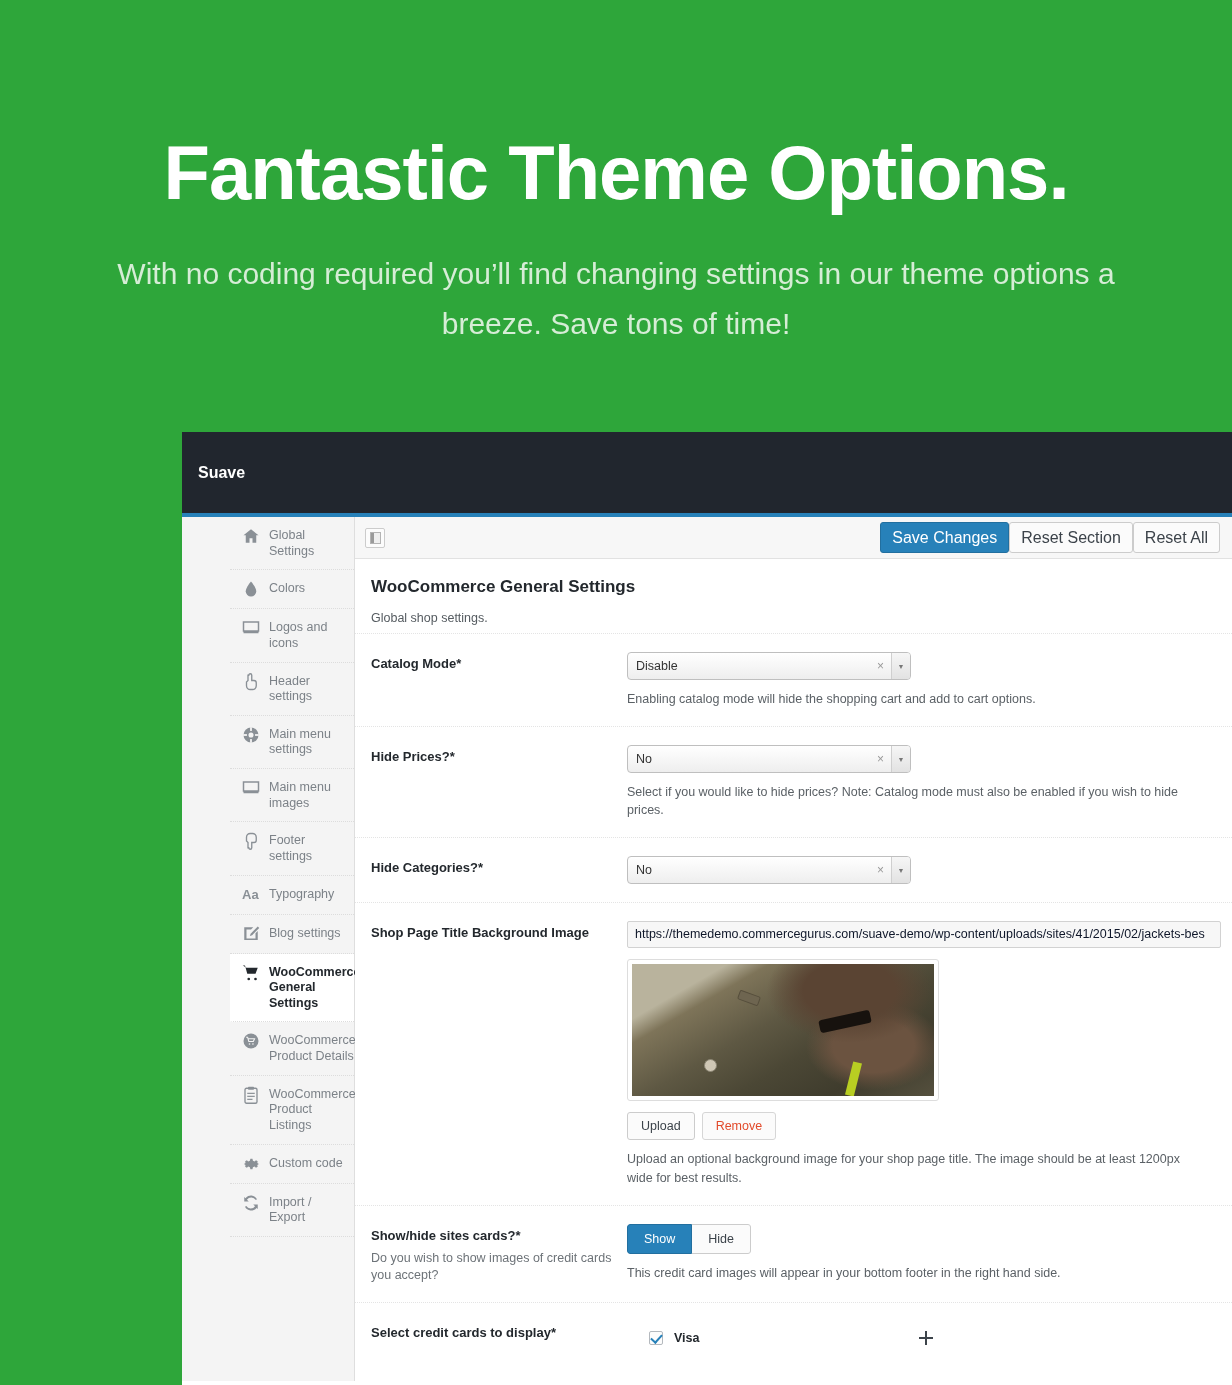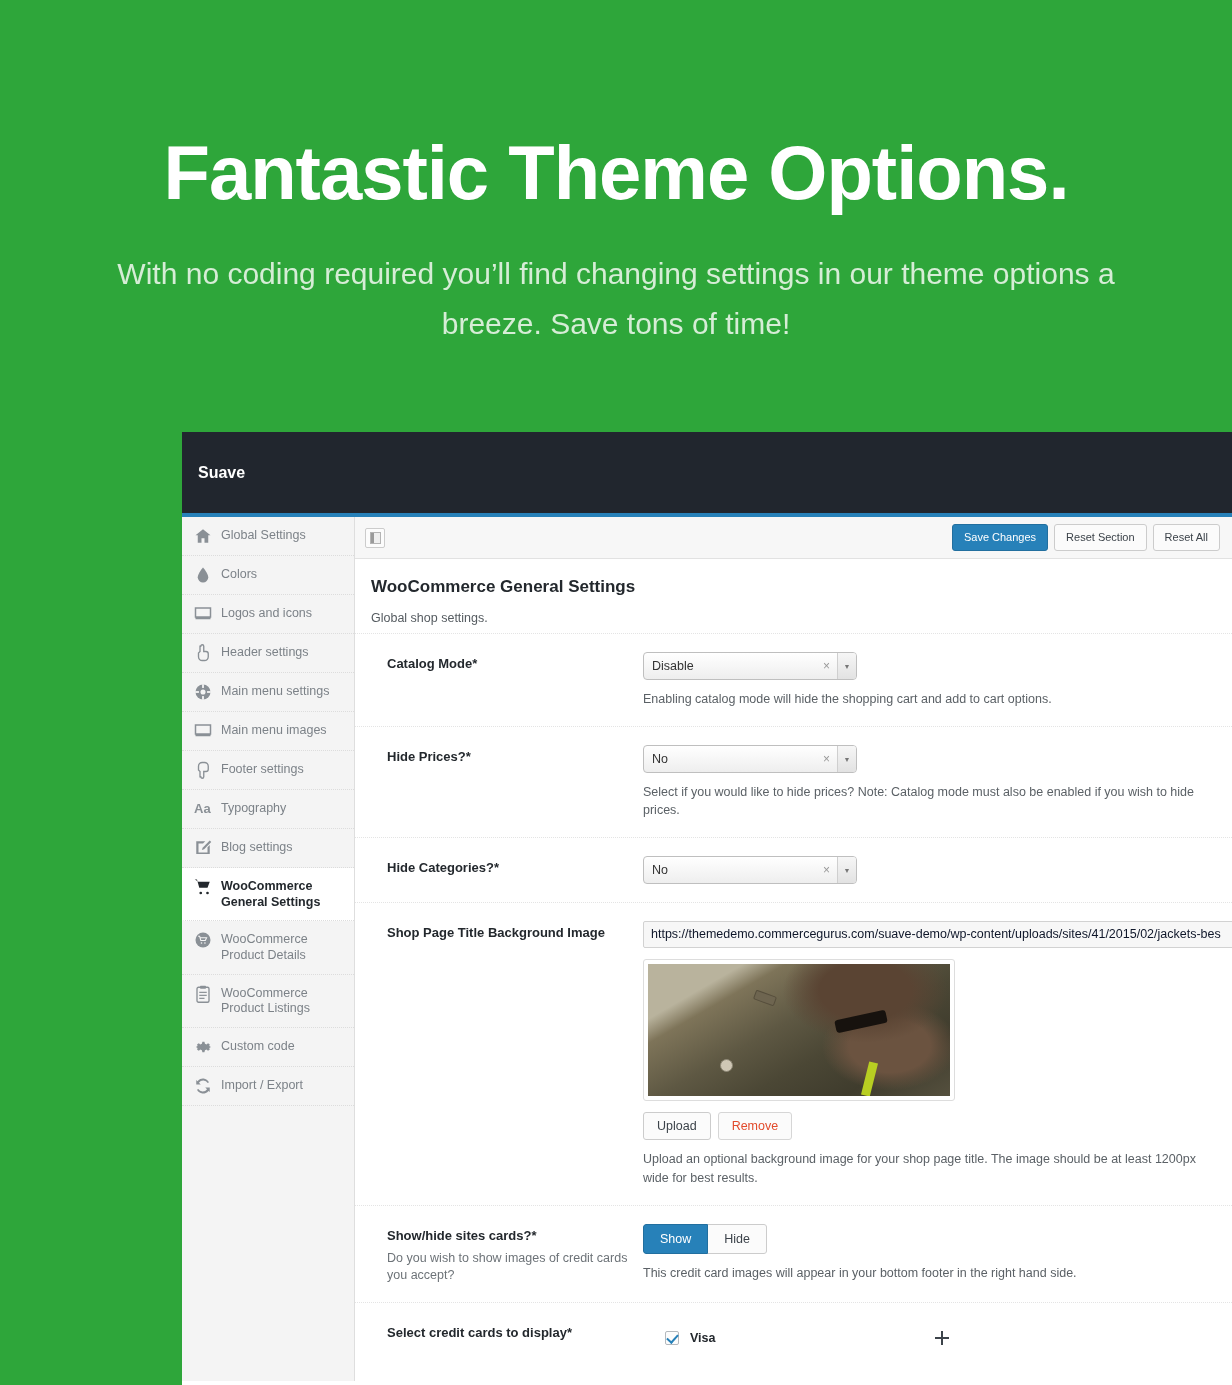--- a/index.html
+++ b/index.html
@@ -71,20 +71,21 @@
     flex: none;
   }
   .nav-item {
     display: flex;
     align-items: flex-start;
     gap: 9px;
     padding: 10px 10px 10px 12px;
     min-height: 34px;
     border-bottom: 1px dotted #DCDCDC;
     cursor: pointer;
+    margin-left: 48px;
   }
   .nav-item .nav-label {
     font-size: 12.5px;
     color: #7C8288;
     line-height: 1.25;
     padding-top: 1px;
   }
   .nav-item.active {
     background: #FFFFFF;
     border-left: 3px solid #ffffff;
@@ -118,28 +119,27 @@
     display:flex; align-items:center; justify-content:center;
     cursor: pointer;
   }
   .expand-btn .inner {
     width: 11px; height: 12px;
     border: 1px solid #B4B4B4;
     background: linear-gradient(to right, #9A9A9A 0 38%, #EFEFEF 38% 100%);
   }
   .toolbar-spacer { flex: 1; }
   .btn {
-    font-size: 11px;
+    font-size: 16px;
     padding: 6px 11px;
     border-radius: 3px;
     border: 1px solid #CCCCCC;
     background: #FBFBFB;
     color: #3C434A;
     cursor: pointer;
-    margin-left: 6px;
     line-height: 1.1;
   }
   .btn-primary {
     background: #2781B9;
     border-color: #226F9F;
     color: #ffffff;
     font-weight: normal;
   }
 
   .section-head { padding: 18px 22px 0 16px; }
@@ -160,40 +160,39 @@
     padding: 18px 16px 18px 16px;
     border-top: 1px dotted #E4E4E4;
     align-items: flex-start;
   }
   .field:first-of-type { border-top: none; }
   .field-label {
     width: 256px;
     flex: none;
     padding-right: 12px;
     padding-top: 3px;
-    margin-left: 16px;
   }
   .field-label .lbl {
     font-size: 13px;
     font-weight: bold;
     color: #23282D;
     line-height: 1.35;
     display: block;
   }
   .field-label .sub {
     font-size: 12.5px;
     color: #6D7378;
     display: block;
     padding-top: 6px;
     line-height: 1.35;
   }
   .field-ctl { flex: 1; min-width: 0; }
 
   .select2 {
-    width: 214px;
+    width: 284px;
     height: 28px;
     border: 1px solid #BFBFBF;
     border-radius: 4px;
     background: linear-gradient(to bottom, #FFFFFF, #EEEEEE);
     display: flex;
     align-items: center;
     font-size: 12.5px;
     color: #333333;
     cursor: pointer;
     overflow: hidden;

